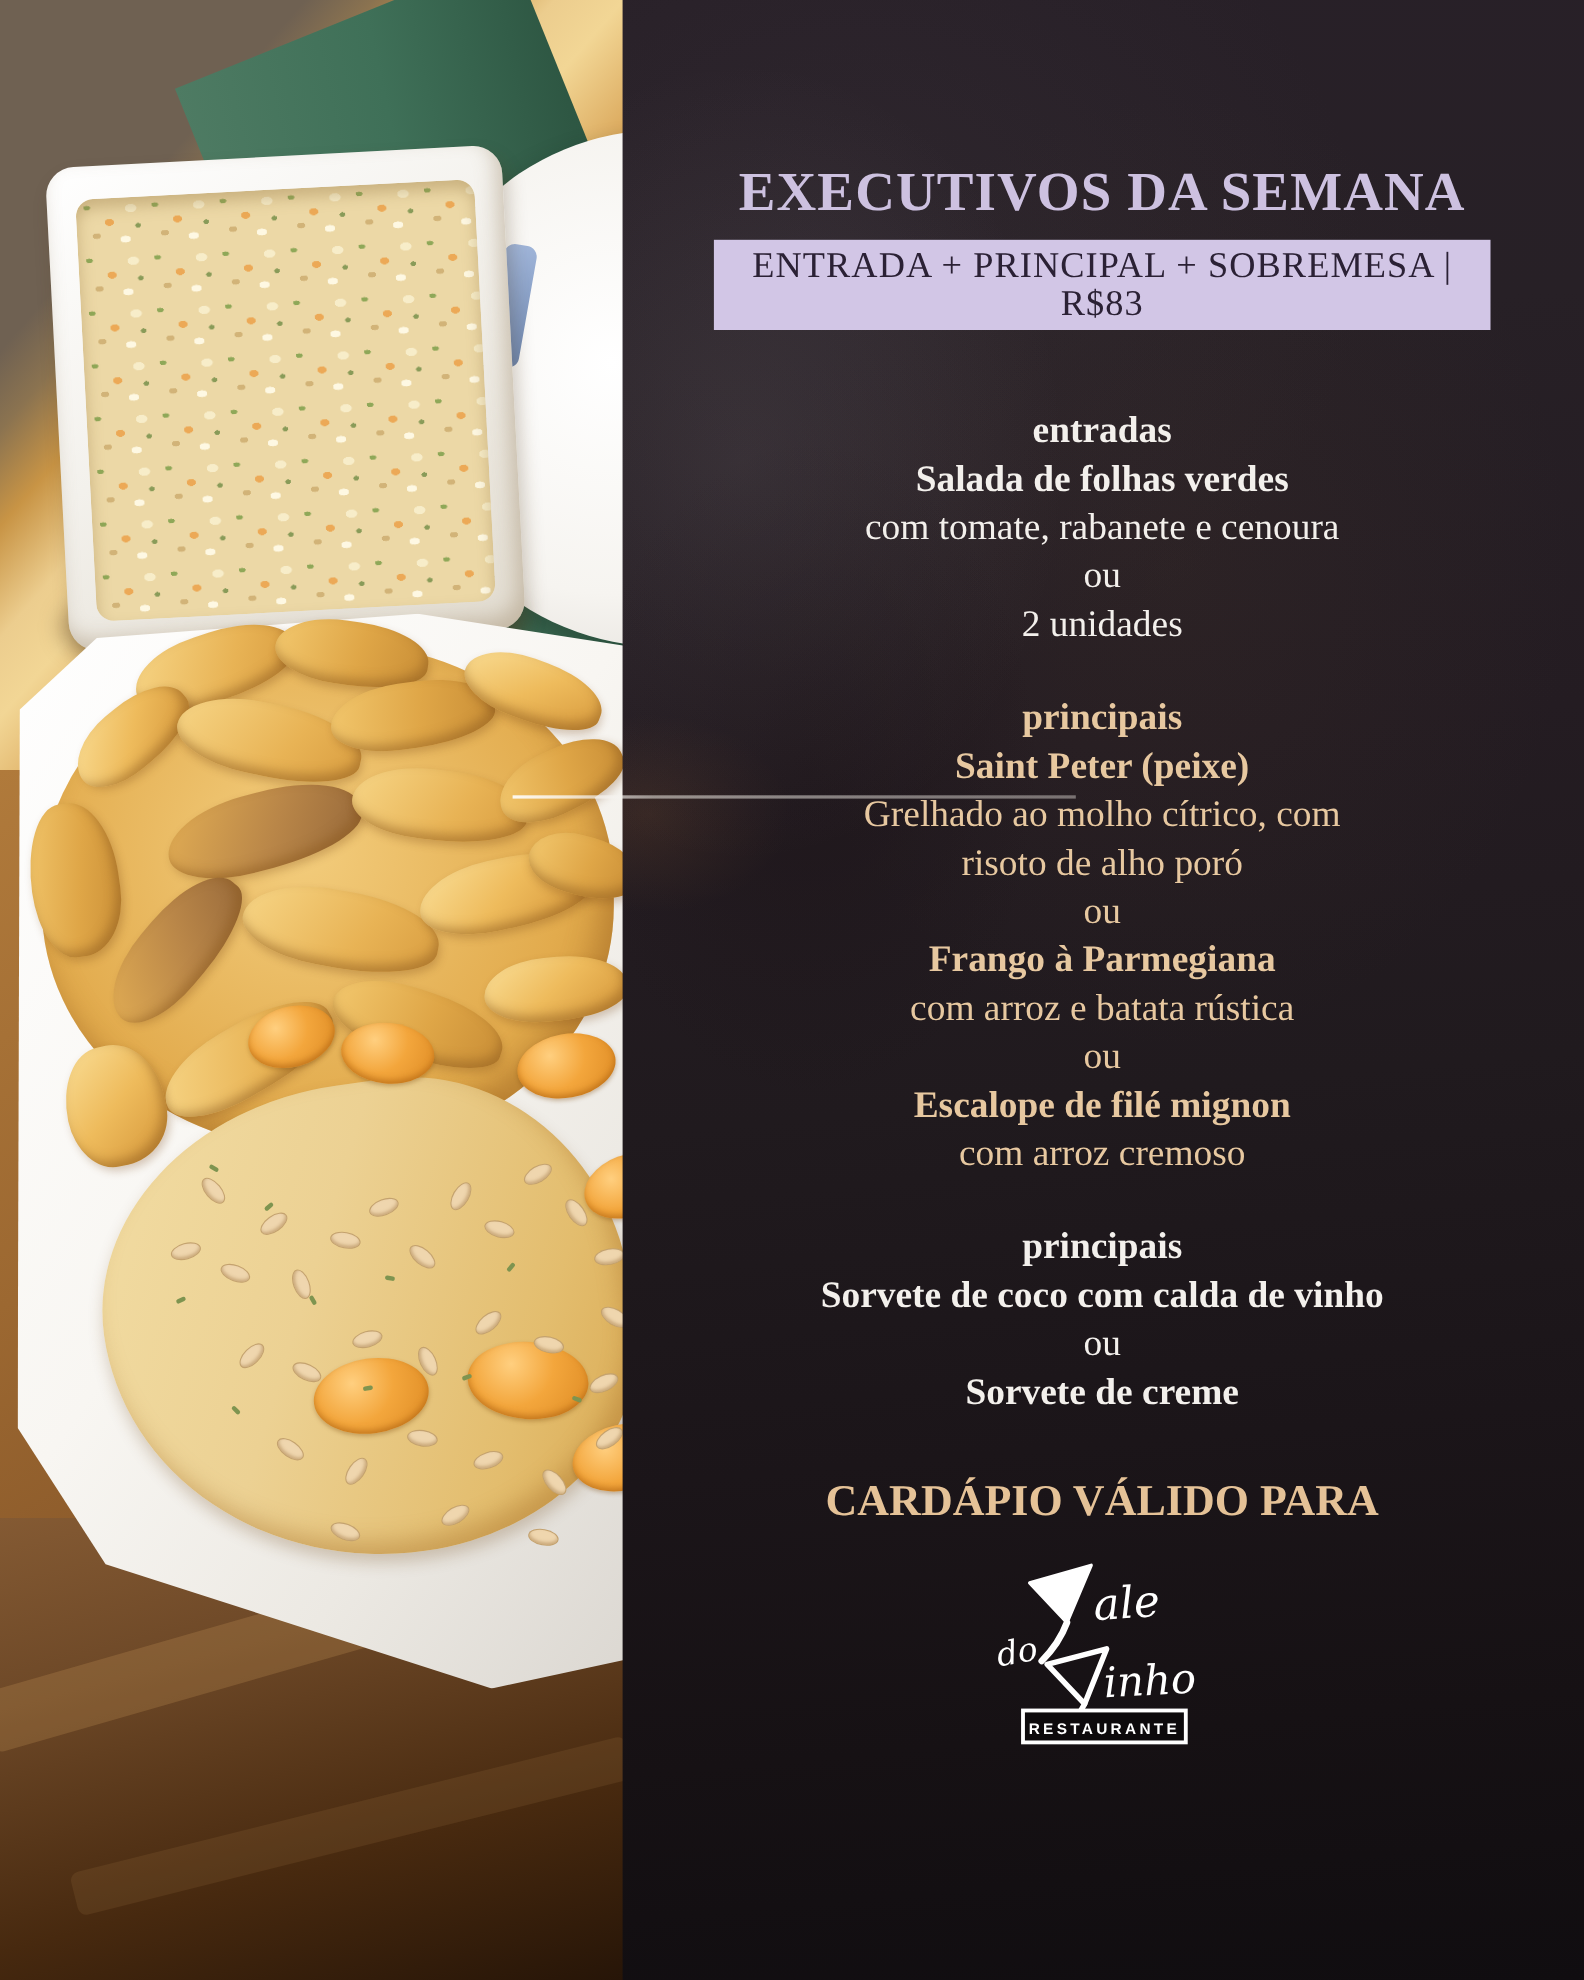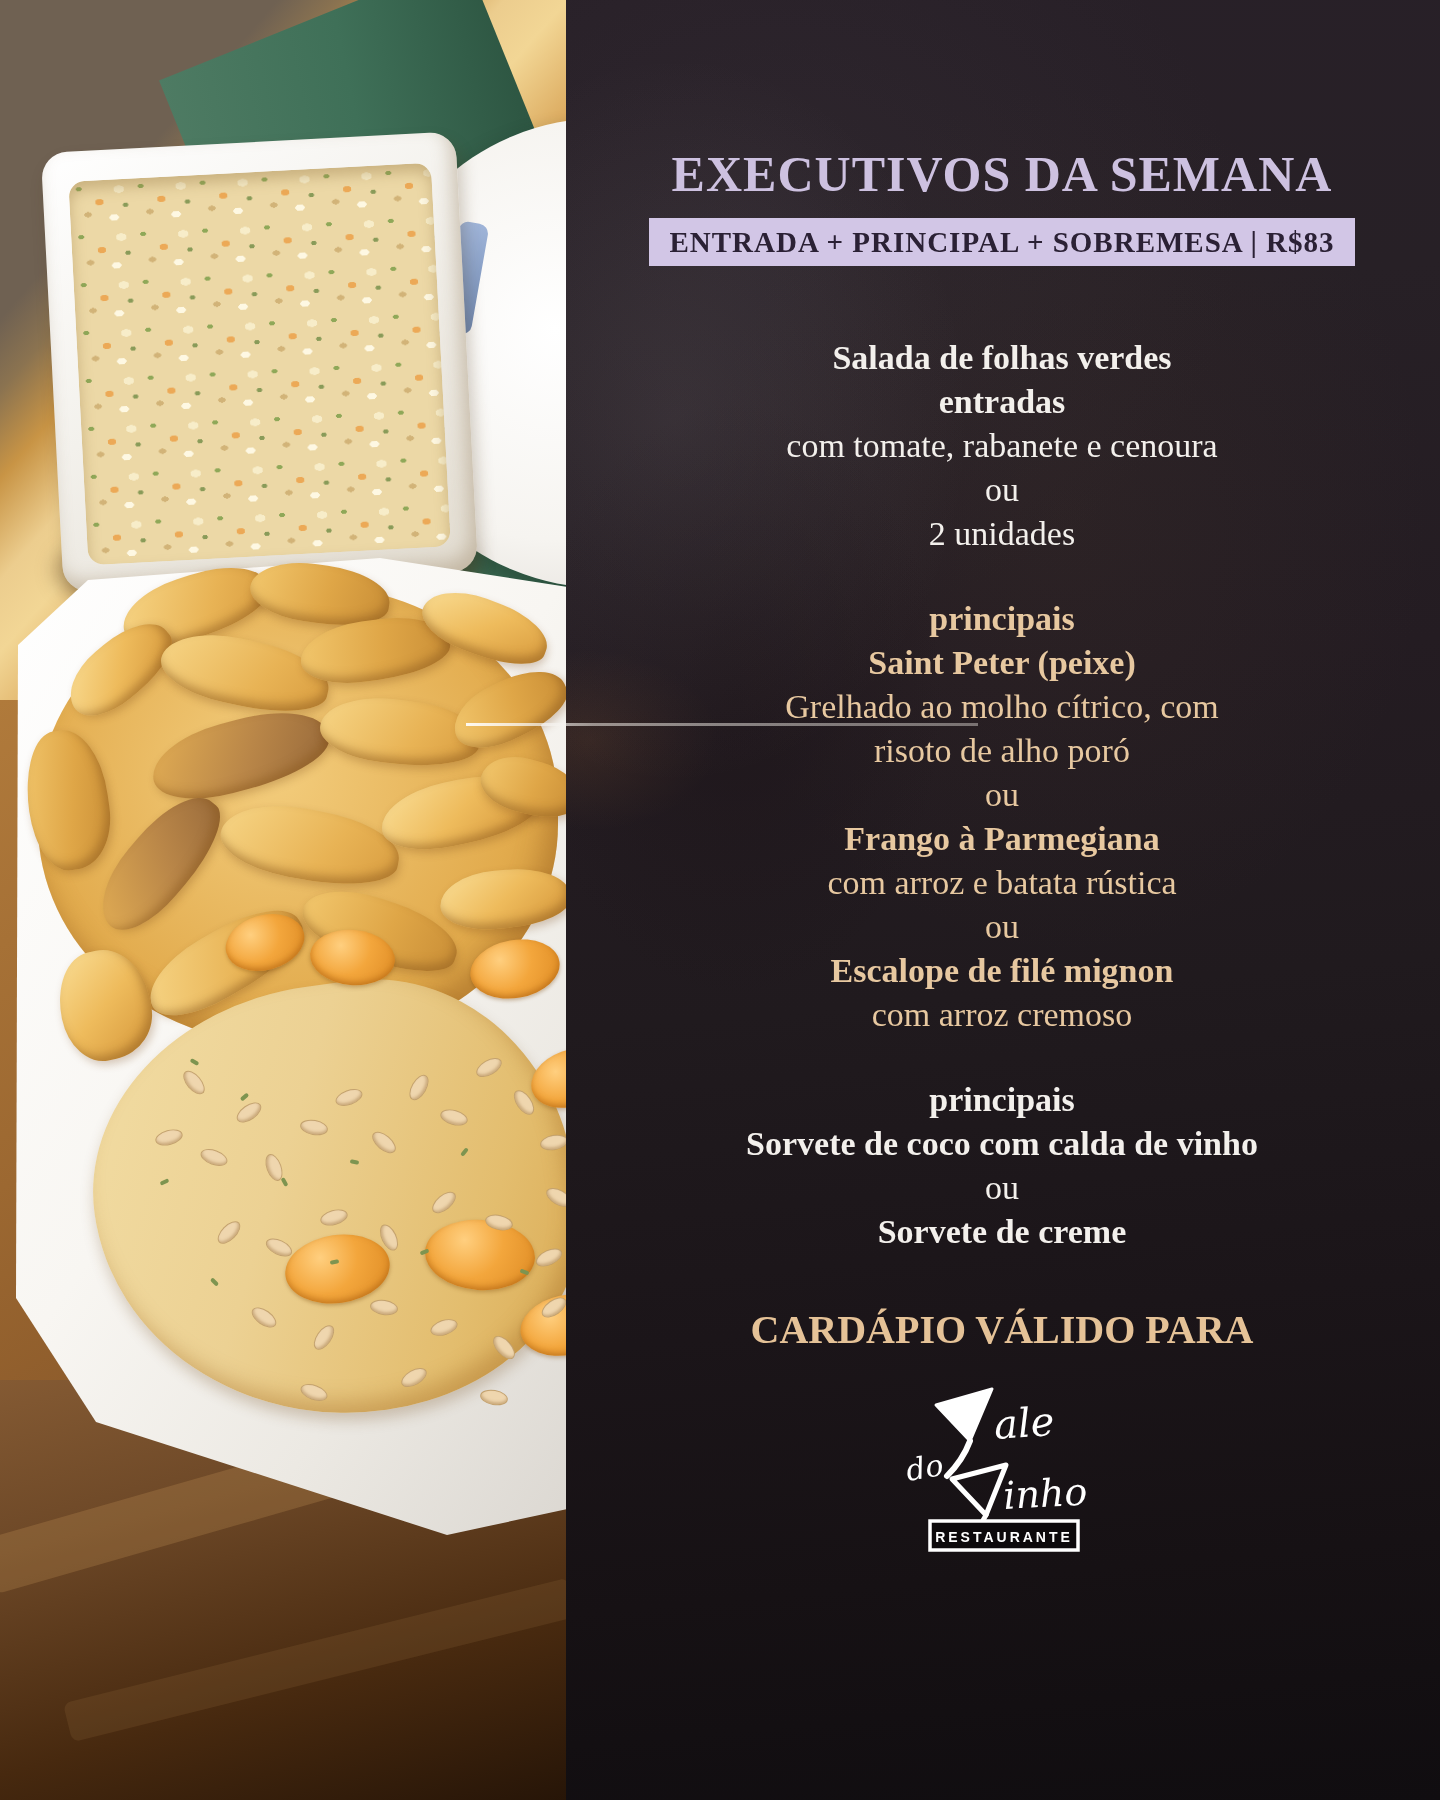--- a/index.html
+++ b/index.html
@@ -76,21 +76,21 @@
       radial-gradient(620px 520px at 210px 235px, rgba(62,54,62,0.28), transparent 75%),
       linear-gradient(175deg,#282028 0%,#272026 18%,#241c22 38%,#201a1e 55%,#1b1519 72%,#161114 86%,#100d10 100%);}
   .divider{position:absolute;left:466px;top:723px;width:512px;height:3px;z-index:8;
     background:linear-gradient(90deg,rgba(255,255,255,0.9) 0%,rgba(240,236,230,0.55) 25%,rgba(235,230,224,0.42) 100%);}
 
   
   .content{position:absolute;left:640px;top:146px;width:724px;z-index:10;text-align:center;}
   .title{font-size:50px;line-height:56px;font-weight:bold;letter-spacing:1px;
     color:#cdc1e0;margin:0 0 16px 0;}
   .pricebar{margin:0 auto 70px auto;width:694px;padding:7px 6px;background:#d2c6e6;
-    color:#2b2135;font-size:29px;line-height:34px;font-weight:bold;letter-spacing:1px;}
+    color:#2b2135;font-size:33px;line-height:34px;font-weight:normal;letter-spacing:1px;}
   .sec{font-size:34px;line-height:44px;}
   .sec.white{color:#f3f0ec;}
   .sec.tan{color:#e7c8a0;}
   .sec + .sec{margin-top:41px;}
   .line.header,.line.dish{font-weight:bold;}
   .validity{margin-top:48px;color:#e5c297;font-weight:bold;font-size:40px;line-height:55px;}
   .logo-wrap{margin-top:26px;display:flex;justify-content:center;}
   .logo-svg text{font-family:"DejaVu Serif",serif;}
   .logo-banner-text{font-family:"Liberation Sans",sans-serif !important;}
 </style>
@@ -188,22 +188,22 @@
   </div>
 
   <div class="overlay"></div>
   <div class="divider"></div>
 
   <div class="content">
     <h1 class="title">EXECUTIVOS DA SEMANA</h1>
     <div class="pricebar">ENTRADA + PRINCIPAL + SOBREMESA | R$83</div>
     <div id="sections">
         <div class="sec white">
+          <div class="line header">entradas</div>
           <div class="line dish">Salada de folhas verdes</div>
-          <div class="line header">entradas</div>
           <div class="line desc">com tomate, rabanete e cenoura</div>
           <div class="line ou">ou</div>
           <div class="line desc">2 unidades</div>
         </div>
         <div class="sec tan">
           <div class="line header">principais</div>
           <div class="line dish">Saint Peter (peixe)</div>
           <div class="line desc">Grelhado ao molho cítrico, com</div>
           <div class="line desc">risoto de alho poró</div>
           <div class="line ou">ou</div>

